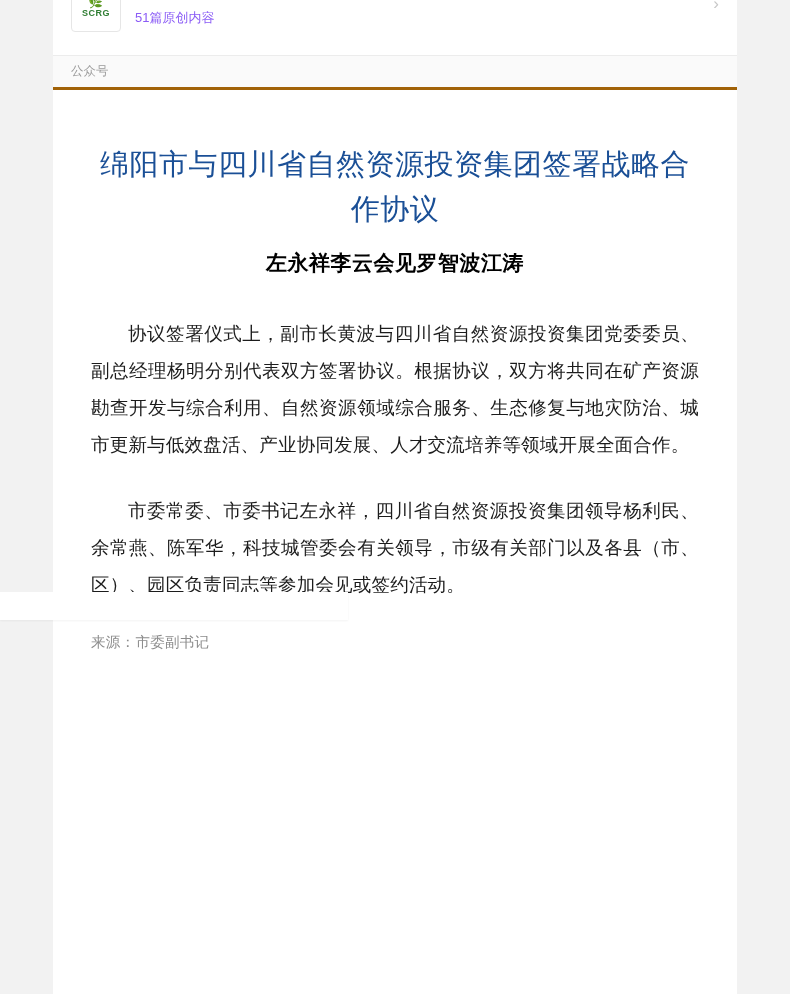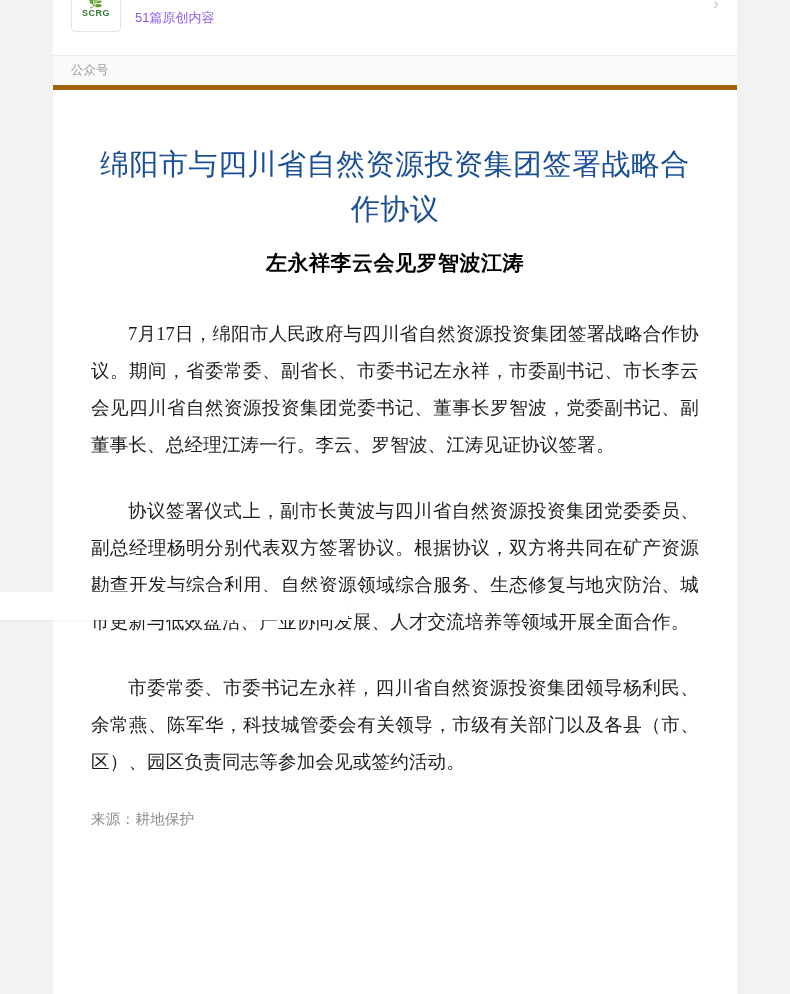--- a/index.html
+++ b/index.html
@@ -93,21 +93,21 @@
   .account-arrow {
     color: #c8c8c8;
     font-size: 17px;
     margin-top: -6px;
     margin-left: 8px;
     flex: none;
   }
   .account-tag-row {
     height: 34px;
     background: #fafafa;
-    border-bottom: 5px solid #a16207;
+    border-bottom: 3px solid #a16207;
     display: flex;
     align-items: center;
     padding: 0 18px;
     box-sizing: border-box;
   }
   .account-tag {
     font-size: 12.5px;
     color: #9b9b9b;
   }
 
@@ -191,23 +191,22 @@
 
     <div class="account-tag-row">
       <span class="account-tag">公众号</span>
     </div>
 
     <div class="article">
       <h1 class="headline">绵阳市与四川省自然资源投资集团签署战略合作协议</h1>
       <h2 class="subhead">左永祥李云会见罗智波江涛</h2>
 
       <div class="body-wrap">
-        <p class="para">7月17日，绵阳市人民政府与四川省自然资源投资集团签署战略合作协议。期间，省委常委、副省长、市委书记左永祥，市委副书记、市长李云会见四川省自然资源投资集团党委书记、董事长罗智波，党委副书记、副董事长、总经理江涛一行。李云、罗智波、江涛见证协议签署。</p>
         <p class="para">协议签署仪式上，副市长黄波与四川省自然资源投资集团党委委员、副总经理杨明分别代表双方签署协议。根据协议，双方将共同在矿产资源勘查开发与综合利用、自然资源领域综合服务、生态修复与地灾防治、城市更新与低效盘活、产业协同发展、人才交流培养等领域开展全面合作。</p>
         <p class="para">市委常委、市委书记左永祥，四川省自然资源投资集团领导杨利民、余常燕、陈军华，科技城管委会有关领导，市级有关部门以及各县（市、区）、园区负责同志等参加会见或签约活动。</p>
-        <p class="source">来源：耕地保护</p>
+        <p class="source">来源：市委副书记</p>
       </div>
     </div>
 
   </div>
 
   <div class="overlay-strip"></div>
 </div>
 
 </body></html>

